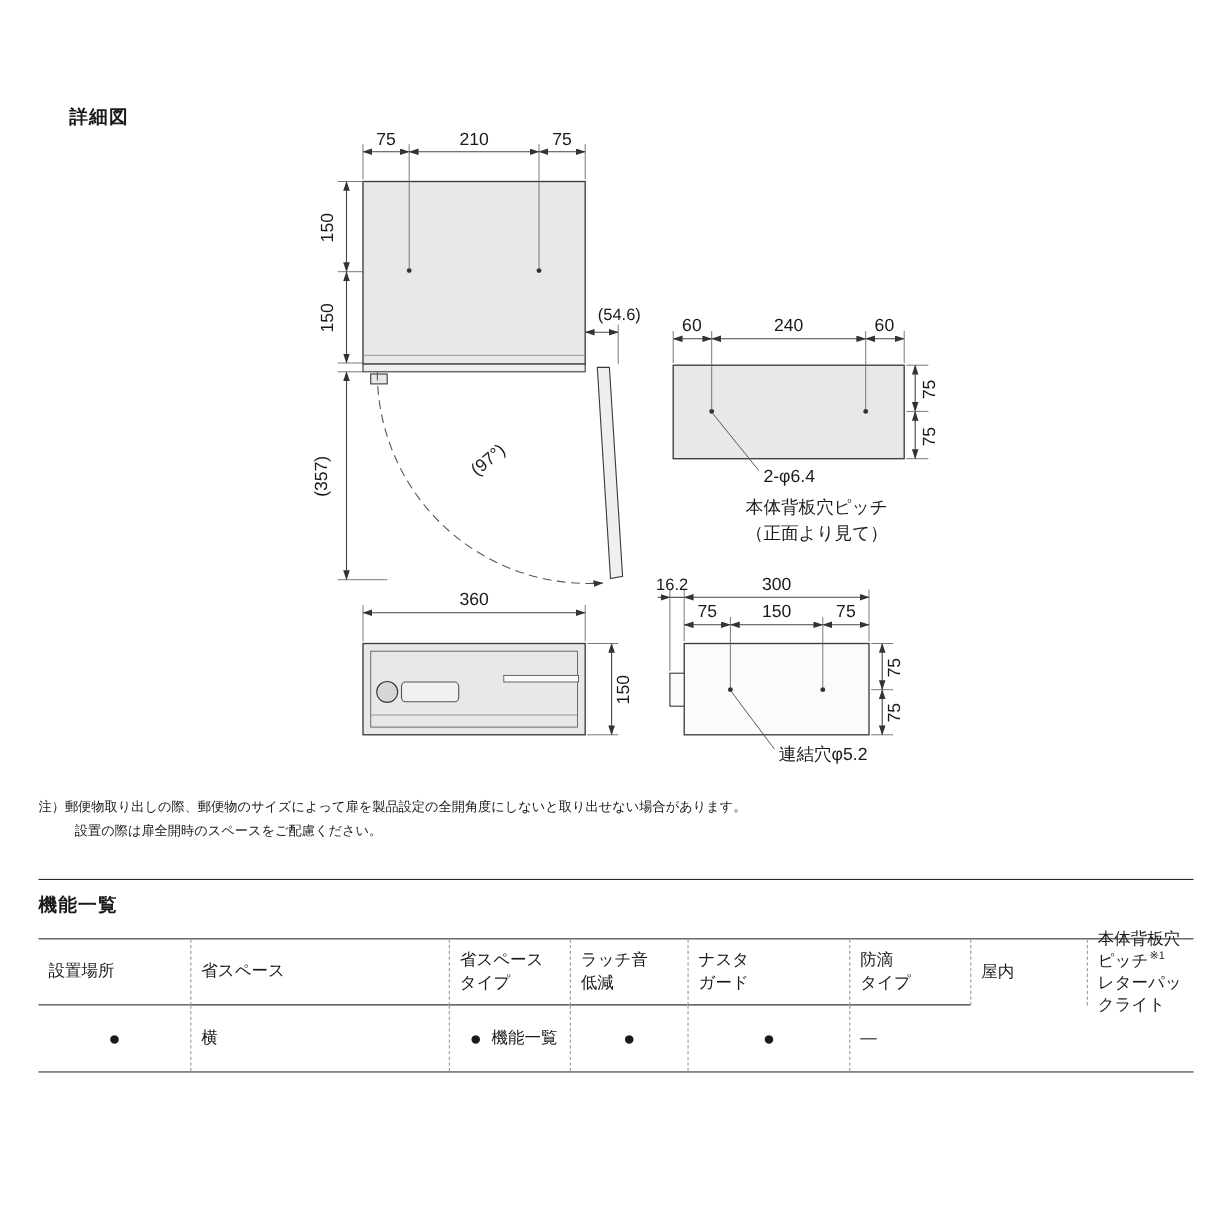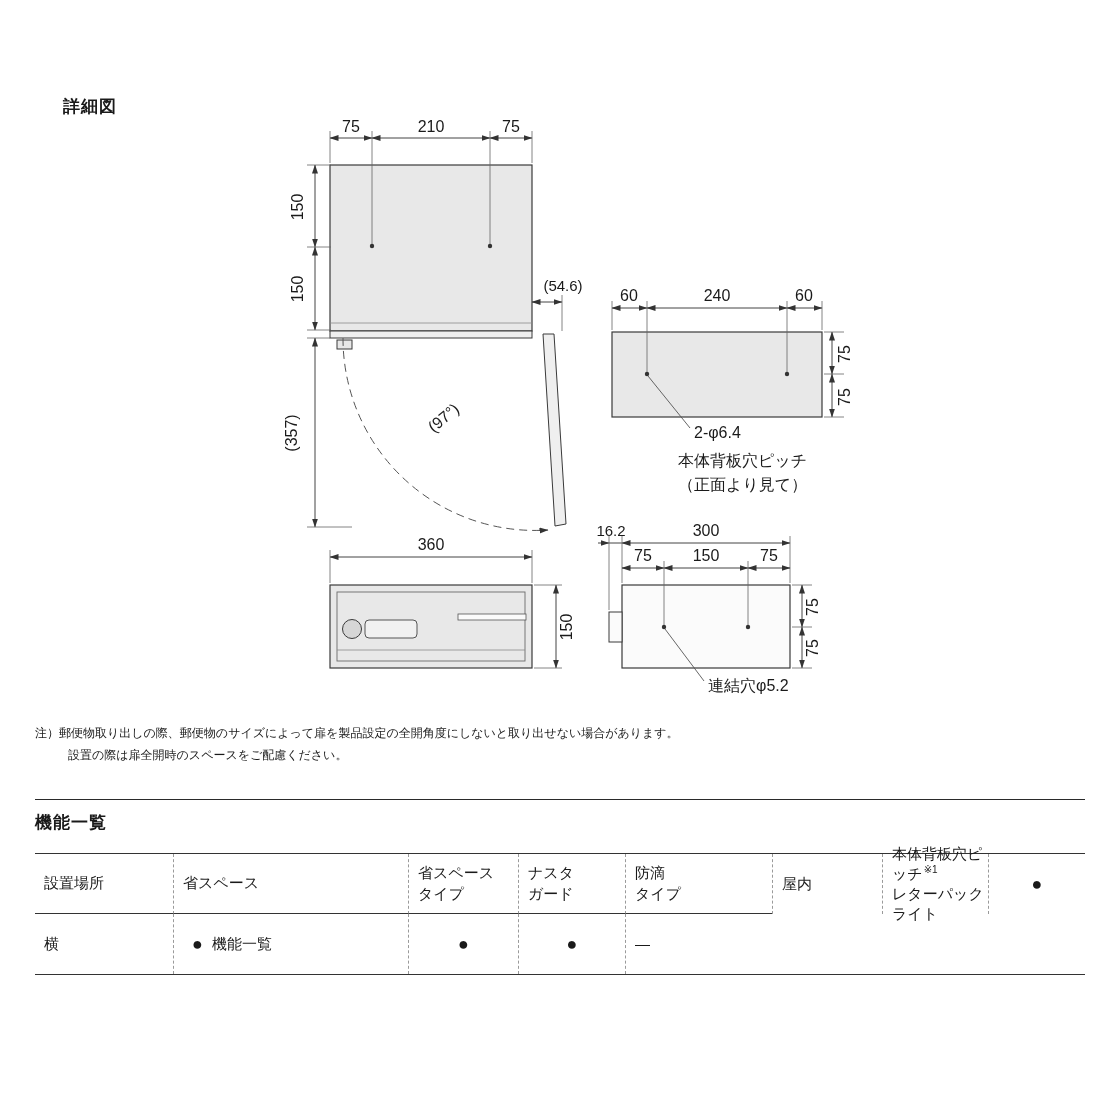--- a/index.html
+++ b/index.html
@@ -191,20 +191,22 @@
   <div class="divider"></div>
 
   <div class="section-title" id="functions-title">機能一覧</div>
 
   <div class="spec-table">
 
     <div class="cell th">設置場所</div>
     <div class="cell th">省スペース</div>
     <div class="cell th">省スペース
 タイプ</div>
+    <div class="cell th">ラッチ音
+低減</div>
     <div class="cell th">ナスタ
 ガード</div>
     <div class="cell th">防滴
 タイプ</div>
 
     <div class="cell">屋内</div>
     <div class="cell">
       <span><span>本体背板穴ピッチ</span><sup class="note-ref">※1</sup><br><span>レターパックライト</span></span>
     </div>
     <div class="cell center">

